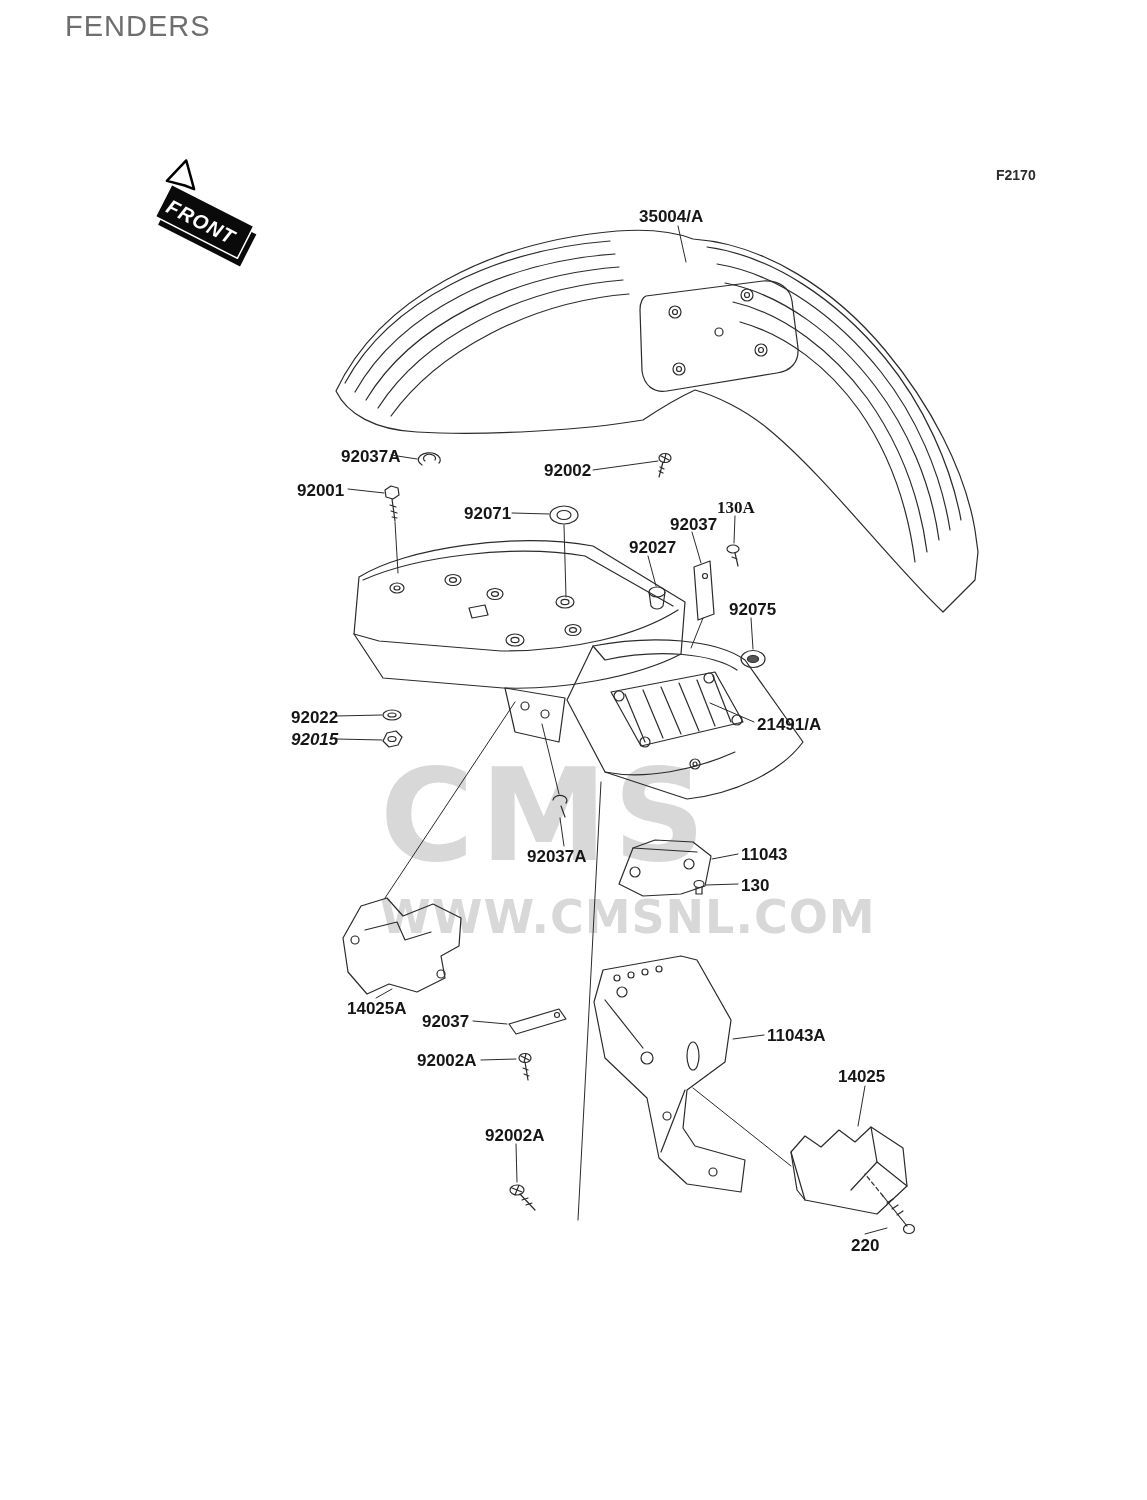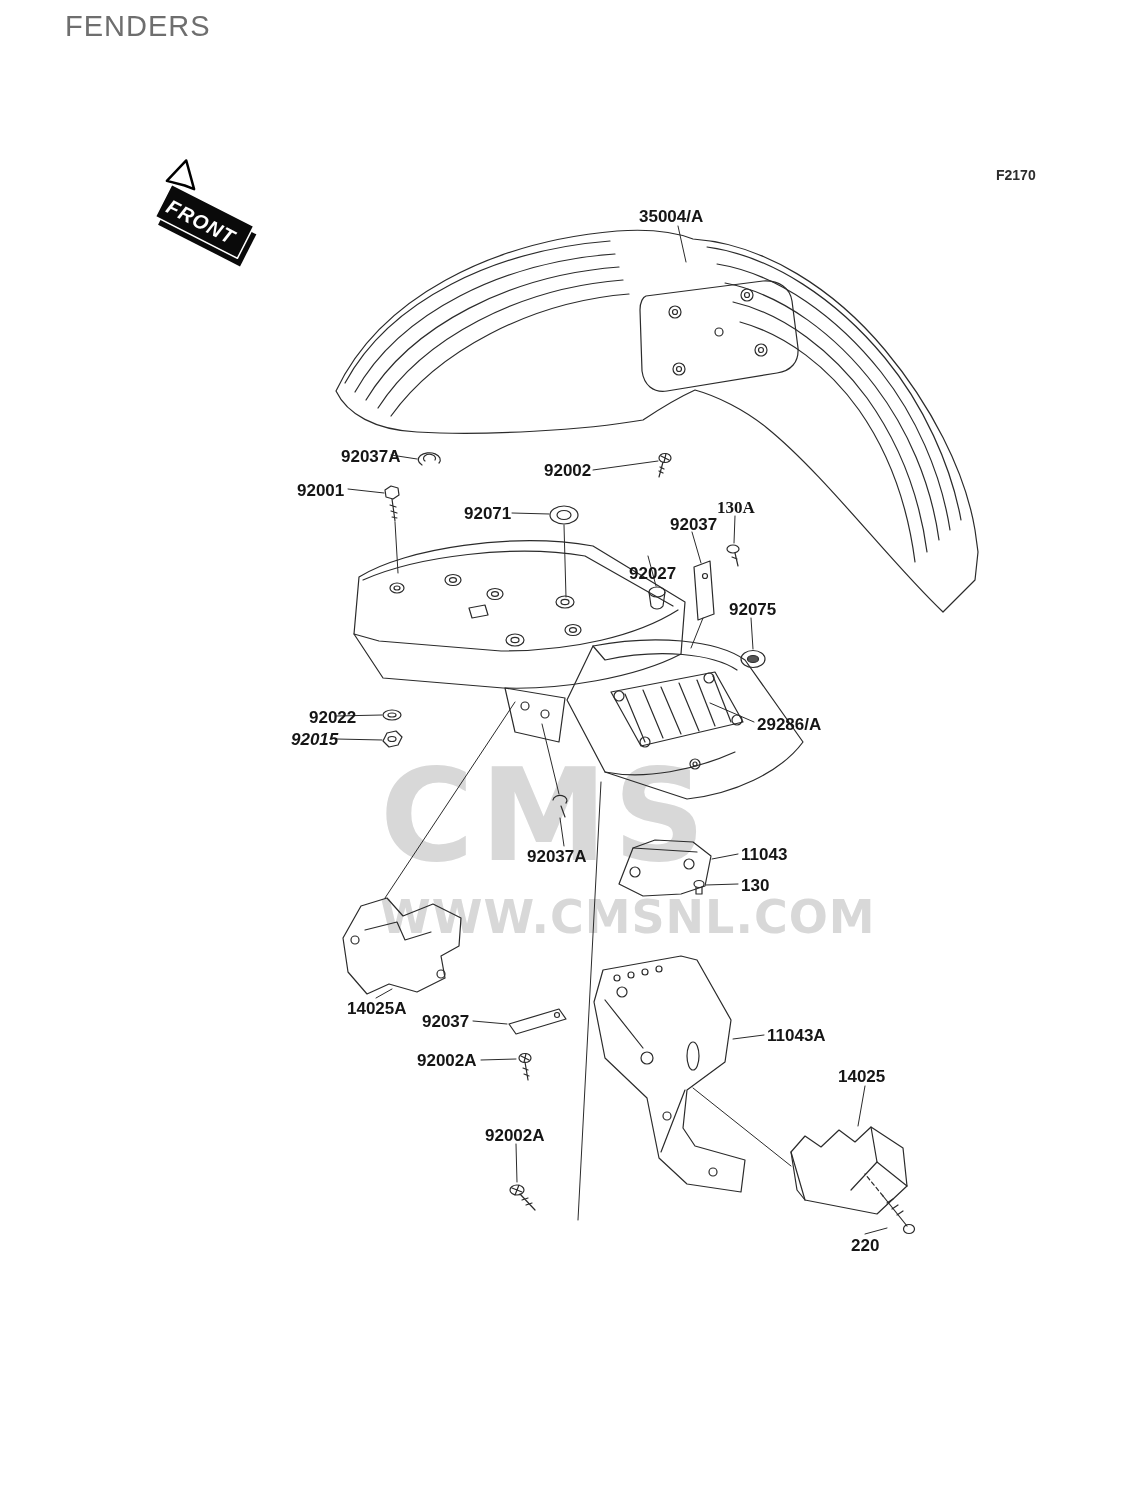--- a/index.html
+++ b/index.html
@@ -265,25 +265,25 @@
   </svg>
 
   <div id="label-layer">
       <div class="part-label" style="left: 594px; top: 207px;">35004/A</div>
       <div class="part-label" style="left: 296px; top: 447px;">92037A</div>
       <div class="part-label" style="left: 499px; top: 461px;">92002</div>
       <div class="part-label" style="left: 252px; top: 481px;">92001</div>
       <div class="part-label" style="left: 419px; top: 504px;">92071</div>
       <div class="part-label" style="left: 672px; top: 498px; font-family: Liberation Serif, serif;">130A</div>
       <div class="part-label" style="left: 625px; top: 515px;">92037</div>
-      <div class="part-label" style="left: 584px; top: 564px;">92027</div>
+      <div class="part-label" style="left: 584px; top: 538px;">92027</div>
       <div class="part-label" style="left: 684px; top: 600px;">92075</div>
-      <div class="part-label" style="left: 264px; top: 708px; text-align: center;">92022</div>
+      <div class="part-label" style="left: 246px; top: 708px; text-align: center;">92022</div>
       <div class="part-label" style="left: 246px; top: 730px; font-style: italic;">92015</div>
-      <div class="part-label" style="left: 712px; top: 715px;">29286/A</div>
+      <div class="part-label" style="left: 712px; top: 715px;">21491/A</div>
       <div class="part-label" style="left: 482px; top: 847px;">92037A</div>
       <div class="part-label" style="left: 696px; top: 845px;">11043</div>
       <div class="part-label" style="left: 696px; top: 876px;">130</div>
       <div class="part-label" style="left: 302px; top: 999px;">14025A</div>
       <div class="part-label" style="left: 377px; top: 1012px;">92037</div>
       <div class="part-label" style="left: 372px; top: 1051px;">92002A</div>
       <div class="part-label" style="left: 722px; top: 1026px;">11043A</div>
       <div class="part-label" style="left: 793px; top: 1067px;">14025</div>
       <div class="part-label" style="left: 440px; top: 1126px;">92002A</div>
       <div class="part-label" style="left: 806px; top: 1236px;">220</div>

